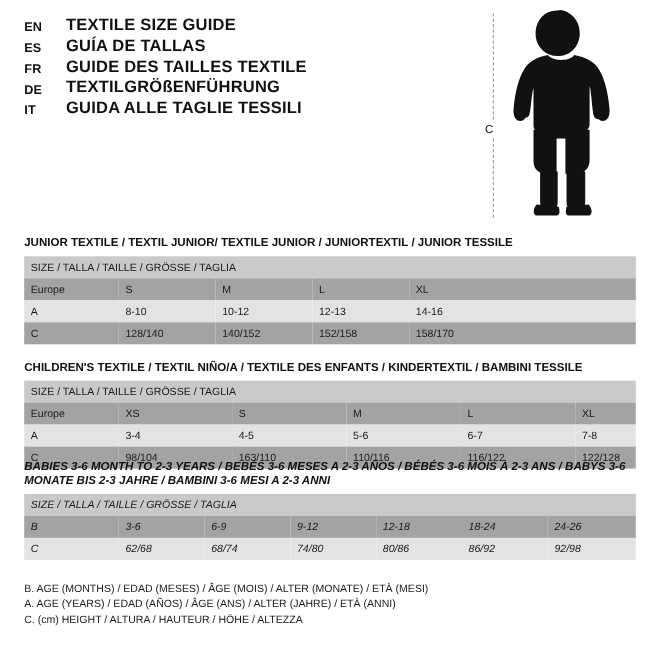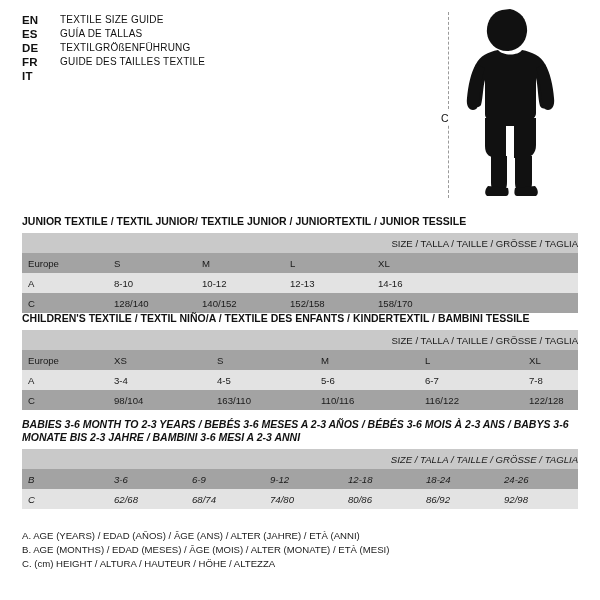--- a/index.html
+++ b/index.html
@@ -24,33 +24,33 @@
 
   
   .header {
     position: absolute;
     left: 22px;
     top: 14px;
     width: 420px;
   }
   .header-row {
     display: flex;
-    align-items: flex-start;
+    align-items: flex-end;
     margin-bottom: 2px;
   }
   .lang-code {
     width: 38px;
     font-size: 11.5px;
     font-weight: bold;
     letter-spacing: 0.2px;
     color: #111;
   }
   .lang-title {
-    font-size: 10px;
-    font-weight: normal;
+    font-size: 15px;
+    font-weight: bold;
     letter-spacing: 0.2px;
     color: #111;
   }
 
   
   .figure-area {
     position: absolute;
     right: 16px;
     top: 6px;
     width: 150px;
@@ -102,21 +102,20 @@
     padding: 3px 0 3px 6px;
     color: #1a1a1a;
     vertical-align: middle;
     height: 14px;
   }
   tr.head-row td {
     background: #c9c9c9;
     font-size: 9.6px;
     color: #1a1a1a;
     font-weight: normal;
-    text-align: right;
   }
   tr.alt-row td {
     background: #e3e3e3;
   }
   tr.plain-row td {
     background: #a3a3a3;
   }
 
   
   .legend {
@@ -138,29 +137,30 @@
   <div class="header">
     <div class="header-row">
       <span class="lang-code">EN</span>
       <span class="lang-title">TEXTILE SIZE GUIDE</span>
     </div>
     <div class="header-row">
       <span class="lang-code">ES</span>
       <span class="lang-title">GUÍA DE TALLAS</span>
     </div>
     <div class="header-row">
+      <span class="lang-code">FR</span>
+      <span class="lang-title">GUIDE DES TAILLES TEXTILE</span>
+    </div>
+    <div class="header-row">
       <span class="lang-code">DE</span>
       <span class="lang-title">TEXTILGRÖßENFÜHRUNG</span>
     </div>
     <div class="header-row">
-      <span class="lang-code">FR</span>
-      <span class="lang-title">GUIDE DES TAILLES TEXTILE</span>
-    </div>
-    <div class="header-row">
       <span class="lang-code">IT</span>
+      <span class="lang-title">GUIDA ALLE TAGLIE TESSILI</span>
     </div>
   </div>
 
   <div class="figure-area">
     <div class="measure-line"></div>
     <div class="measure-label">C</div>
     <svg class="figure-svg" width="120" height="196" viewBox="0 0 120 196">
       <g fill="#111111">
 
         <path d="M44 4 C34 6 28 16 29 27 C30 37 38 45 49 45 C60 45 68 37 69 26 C70 15 63 5 52 3 Z"></path>
@@ -223,21 +223,21 @@
           <td>128/140</td>
           <td>140/152</td>
           <td>152/158</td>
           <td>158/170</td>
           <td></td>
         </tr>
       </tbody>
     </table>
   </div>
 
-  <div class="section" style="top: 312px;">
+  <div class="section" style="top: 328px;">
     <div class="section-title">CHILDREN'S TEXTILE / TEXTIL NIÑO/A / TEXTILE DES ENFANTS / KINDERTEXTIL / BAMBINI TESSILE</div>
     <table class="size-table">
       <colgroup>
         <col style="width:86px">
           <col style="width:103px">
           <col style="width:104px">
           <col style="width:104px">
           <col style="width:104px">
           <col style="width:55px">
       </colgroup>
@@ -305,18 +305,18 @@
           <td>74/80</td>
           <td>80/86</td>
           <td>86/92</td>
           <td>92/98</td>
         </tr>
       </tbody>
     </table>
   </div>
 
   <div class="legend" style="top: 529px;">
+    <div>B. AGE (MONTHS) / EDAD (MESES) / ÂGE (MOIS) / ALTER (MONATE) / ETÀ (MESI)</div>
     <div>A. AGE (YEARS) / EDAD (AÑOS) / ÂGE (ANS) / ALTER (JAHRE) / ETÀ (ANNI)</div>
-    <div>B. AGE (MONTHS) / EDAD (MESES) / ÂGE (MOIS) / ALTER (MONATE) / ETÀ (MESI)</div>
     <div>C. (cm) HEIGHT / ALTURA / HAUTEUR / HÖHE / ALTEZZA</div>
   </div>
 
 </div>
 
 </body></html>

